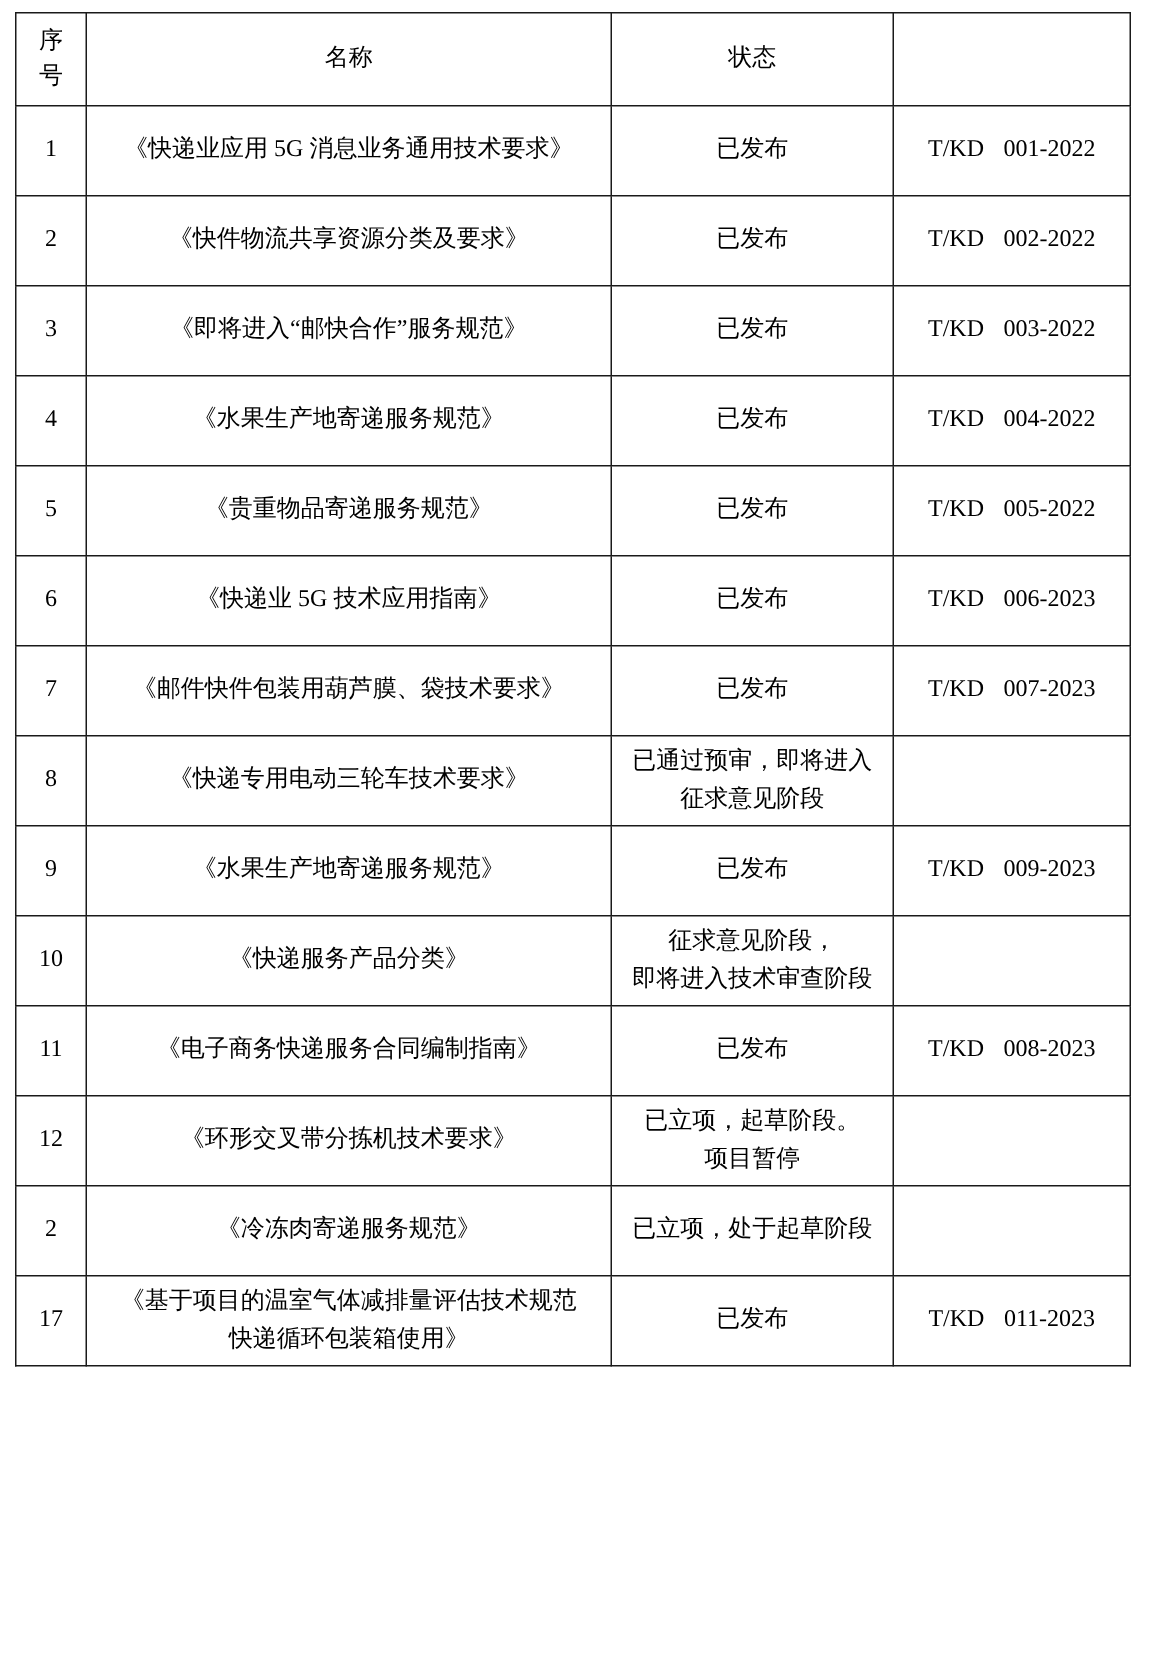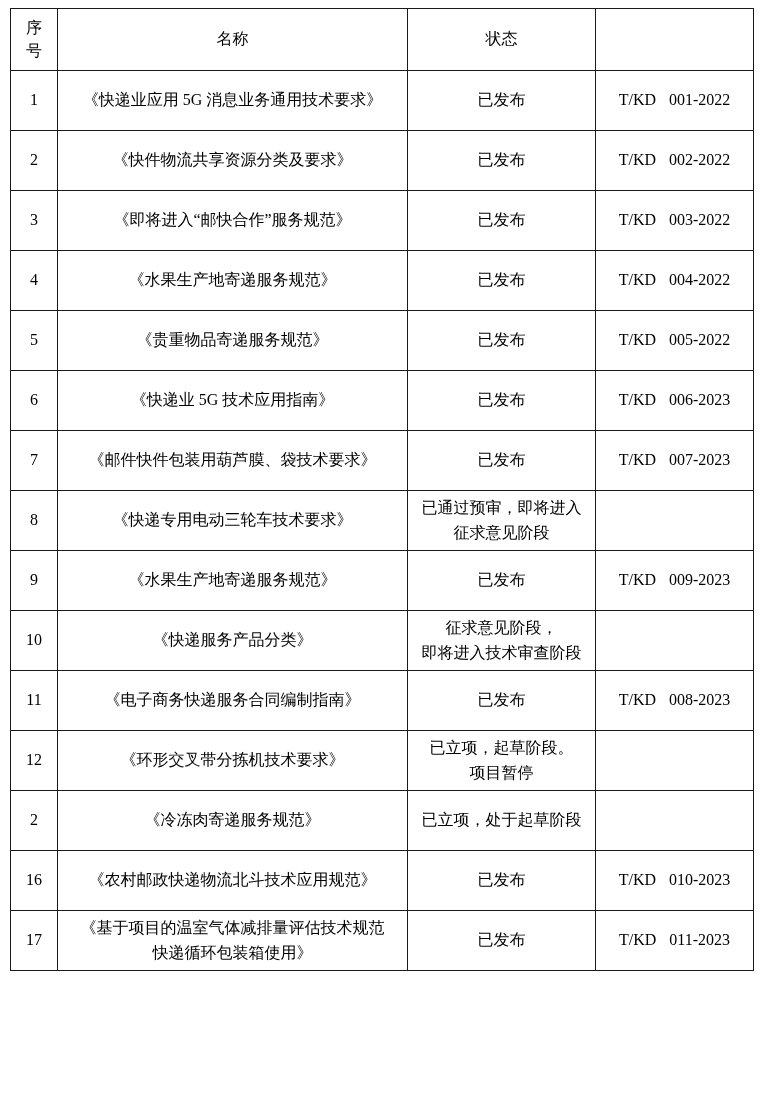--- a/index.html
+++ b/index.html
@@ -146,26 +146,20 @@
 项目暂停</td>
     <td class="col-code"></td>
   </tr>
         <tr class="data-row">
     <td class="col-no">2</td>
     <td class="col-name">《冷冻肉寄递服务规范》</td>
     <td class="col-status">已立项，处于起草阶段</td>
     <td class="col-code"></td>
   </tr>
         <tr class="data-row">
-    <td class="col-no">16</td>
-    <td class="col-name">《农村邮政快递物流北斗技术应用规范》</td>
-    <td class="col-status">已发布</td>
-    <td class="col-code">T/KD 010-2023</td>
-  </tr>
-        <tr class="data-row">
     <td class="col-no">17</td>
     <td class="col-name">《基于项目的温室气体减排量评估技术规范
 快递循环包装箱使用》</td>
     <td class="col-status">已发布</td>
     <td class="col-code">T/KD 011-2023</td>
   </tr>
       </tbody>
   </table>
 </div>
 

